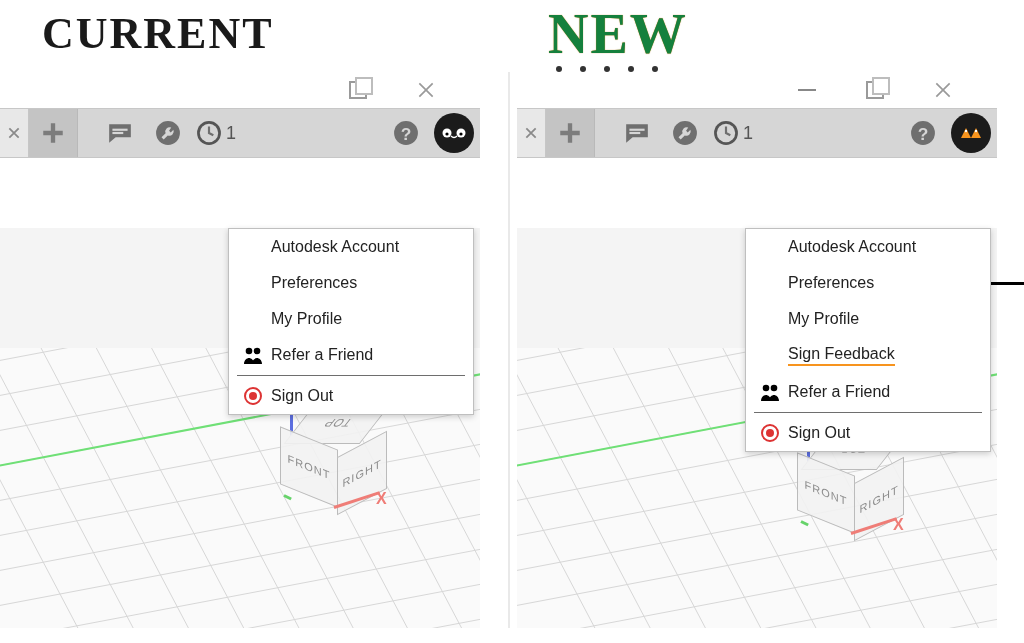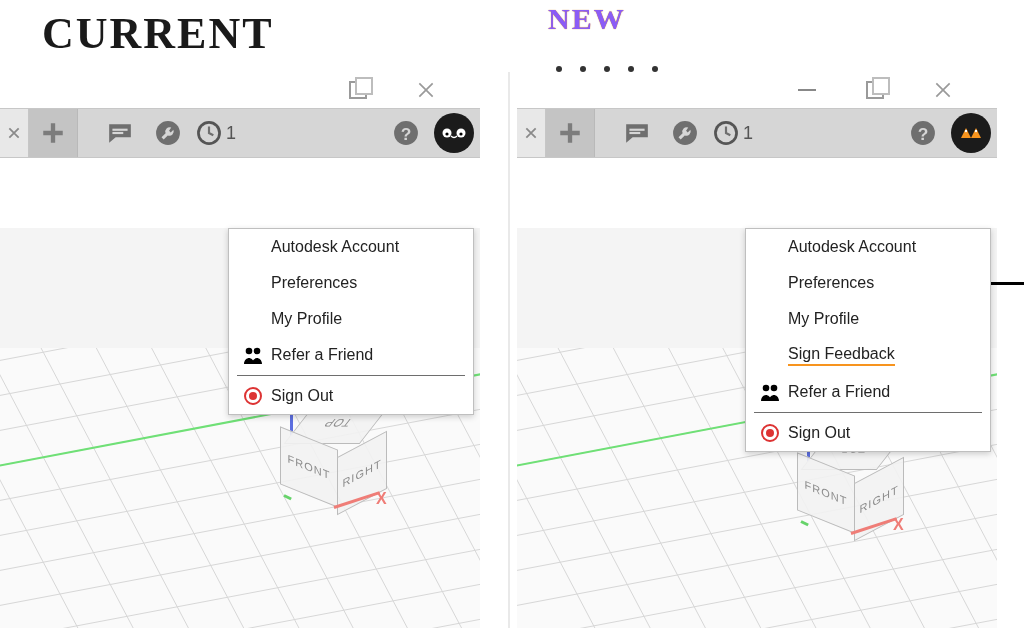--- a/index.html
+++ b/index.html
@@ -1,21 +1,21 @@
 <!DOCTYPE html>
 <html><head>
 <meta charset="utf-8">
 <style>
   html,body{margin:0;padding:0;width:1024px;height:643px;background:#fff;font-family:Arial,Helvetica,sans-serif;overflow:hidden}
   .canvas{position:relative;width:1024px;height:519px}
 
   
   .hand{position:absolute;font-family:"Comic Sans MS","Marker Felt","Segoe Script",cursive;font-weight:700;letter-spacing:2px}
   .hand.cur{left:42px;top:8px;font-size:44px;color:#1a1a1a}
-  .hand.new{left:548px;top:2px;font-size:30px;color:#8b5cf6;text-shadow:0 0 1px #cc7000}
+  .hand.new{left:548px;top:2px;font-size:56px;color:#15803d;text-shadow:0 0 1px #cc7000}
   
   .dots{position:absolute;left:556px;top:58px}
   .dots span{display:inline-block;width:6px;height:6px;border-radius:50%;background:#333;margin-right:18px}
 
   
   .panel{position:absolute;top:72px;width:480px;height:556px;background:#fff;overflow:hidden}
   .panel.left{left:0}
   .panel.right{left:517px}
 
   

